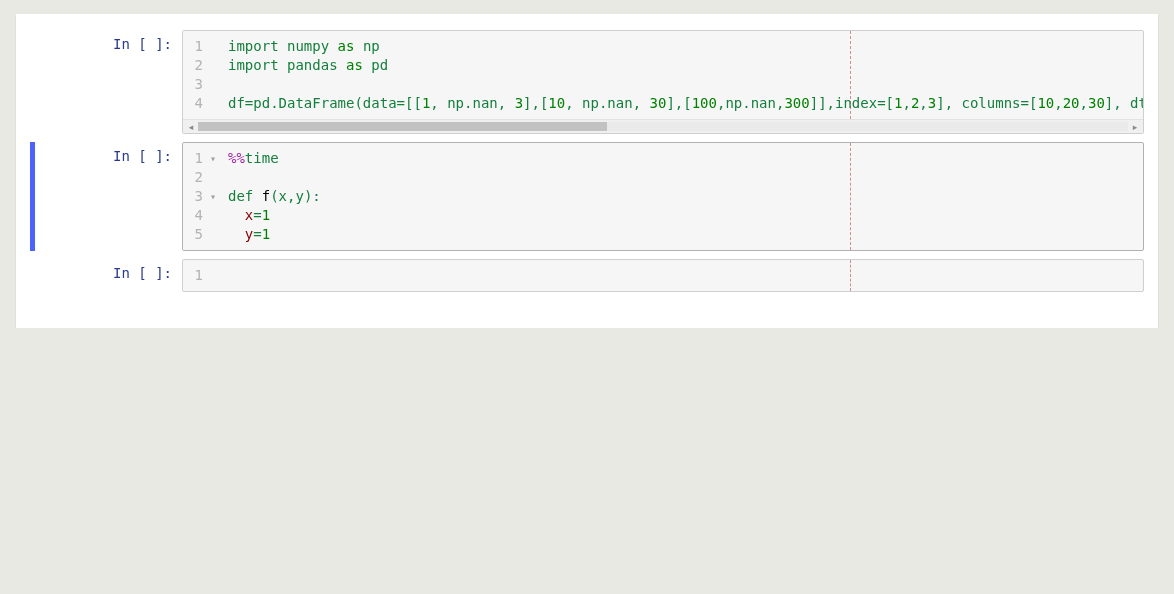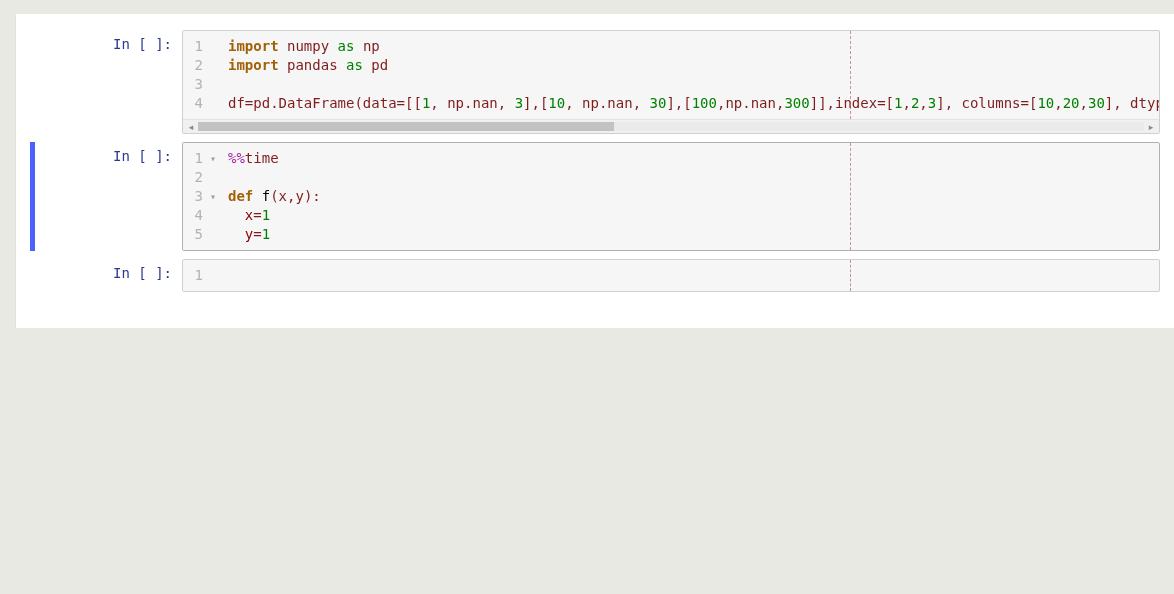--- a/index.html
+++ b/index.html
@@ -4,21 +4,21 @@
 <style>
   * { box-sizing: border-box; }
   html, body { margin: 0; padding: 0; }
   body {
     background: #e9e9e3;
     font-family: sans-serif;
     font-size: 14px;
   }
   .notebook-container {
     background: #fff;
-    margin: 14px 0 0 16px;
+    margin: 14px 16px 0 16px;
     padding: 12px 0 28px 0;
     box-shadow: 0 1px 2px rgba(0,0,0,0.1);
   }
   .cell {
     display: flex;
     margin: 4px 14px 8px 14px;
     position: relative;
   }
   .cell.selected::before {
     content: '';
@@ -86,27 +86,27 @@
   }
   .ruler {
     position: absolute;
     top: 0; bottom: 0;
     width: 0;
     border-left: 1px dashed #b33a3a;
     opacity: 0.55;
     pointer-events: none;
   }
   
-  .kw { color: #a16207; font-weight: bold; }
+  .kw { color: #15803d; font-weight: normal; }
   .imp-as { color: #008000; font-weight: normal; }
   .magic { color: #a626a4; }
   .num { color: #008000; }
   .var { color: #880000; }
   .fn { color: #000; }
-  .plain { color: #7f1d1d; }
+  .plain { color: #15803d; }
 
   .hscroll {
     display: flex;
     align-items: center;
     background: #f0f0f0;
     height: 14px;
     border-top: 1px solid #e2e2e2;
     padding: 0 3px;
   }
   .hscroll .arrow {

